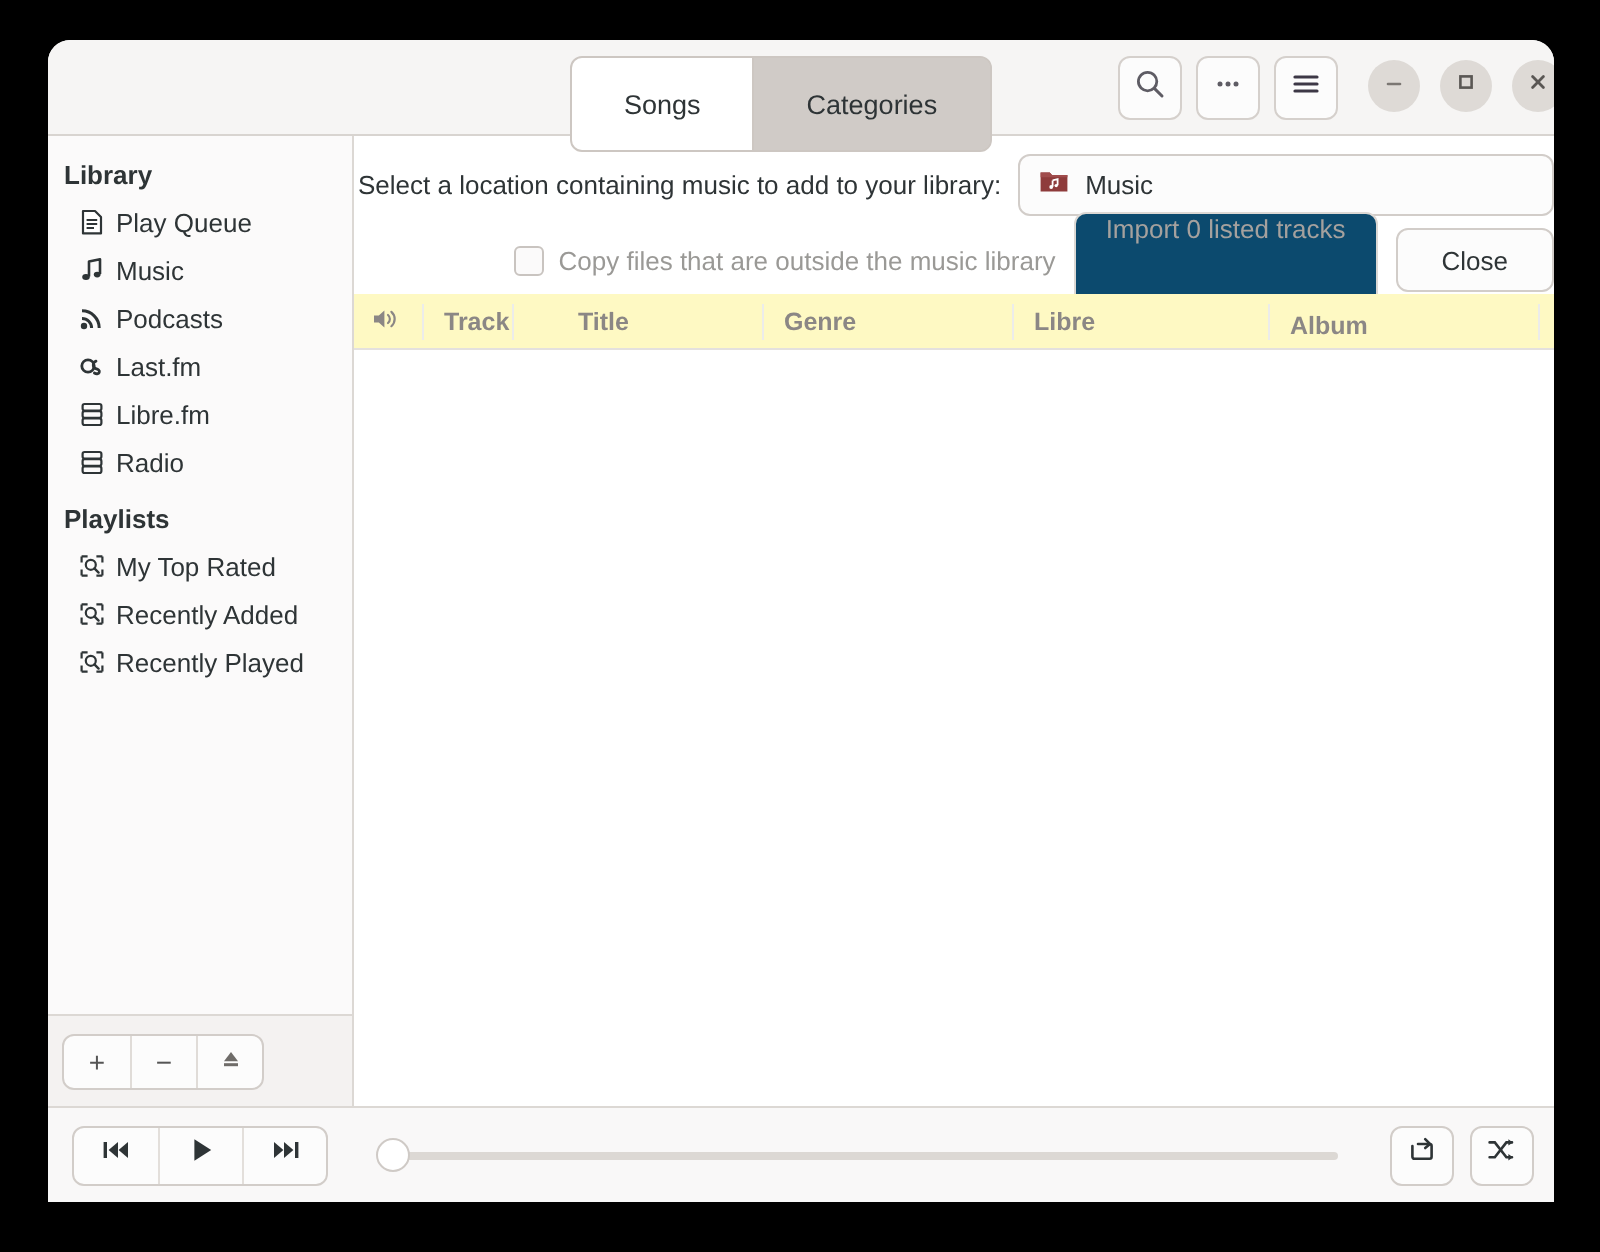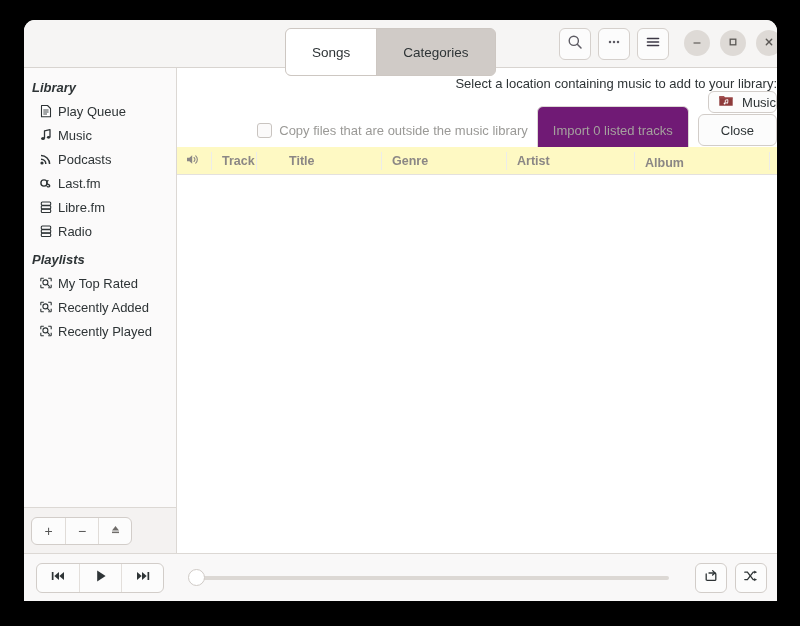--- a/index.html
+++ b/index.html
@@ -111,21 +111,20 @@
   #sidebar-scroll {
     flex: 1 1 auto;
     overflow: hidden;
     padding-top: 8px;
   }
   .side-group-title {
     font-size: 13px;
     font-weight: bold;
     color: #2e3436;
     padding: 4px 0 4px 8px;
-    font-style: italic;
   }
   .side-item {
     display: flex;
     align-items: center;
     gap: 5px;
     padding: 3px 0 3px 14px;
     font-size: 13px;
     color: #2e3436;
     cursor: default;
     height: 24px;
@@ -169,24 +168,23 @@
     background: #ffffff;
   }
 
   #import-bar {
     flex: 0 0 72px;
     padding: 8px 0 0 0;
     background: #ffffff;
   }
   #import-row1 {
     display: flex;
-    align-items: flex-end;
+    align-items: center;
     height: 32px;
     padding-left: 2px;
-    flex-direction: column;
   }
   #import-label {
     font-size: 13px;
     color: #2e3436;
     margin-left: 0;
   }
   #folder-chooser {
     margin-left: 8px;
     flex: 1 1 auto;
     height: 31px;
@@ -216,24 +214,24 @@
   #copy-checkbox {
     width: 15px; height: 15px;
     border: 1px solid #c9c4c0;
     border-radius: 3px;
     background: #fbfafa;
   }
   #copy-label { font-size: 13px; color: #9a9996; }
   #import-button {
     height: 48px;
     padding: 0 15px;
-    background: #701a75;
+    background: #0c4a6e;
     border: 1px solid #dcd8d4;
     border-radius: 6px;
-    display: flex; align-items: center;
+    display: flex; align-items: flex-start;
     font-size: 13px;
     color: #a5a19e;
     cursor: default;
   }
   #close-button {
     height: 32px;
     padding: 0 22px;
     background: #fcfcfc;
     border: 1px solid #d2cdc9;
     border-radius: 6px;
@@ -576,21 +574,21 @@
         <div class="th" style="flex:0 0 45px;">
           <span>Track</span>
         </div>
         <div class="th" style="flex:0 0 125px;padding-left:32px;">
           <span>Title</span>
         </div>
         <div class="th" style="flex:0 0 125px;">
           <span>Genre</span>
         </div>
         <div class="th" style="flex:0 0 128px;">
-          <span>Artist</span>
+          <span>Libre</span>
         </div>
         <div class="th" style="flex:0 0 135px;align-items:flex-end;">
           <span>Album</span>
         </div>
         <div class="th" style="flex:0 0 60px;">
           
         </div>
       </div>
 
       <div id="track-list"></div>

